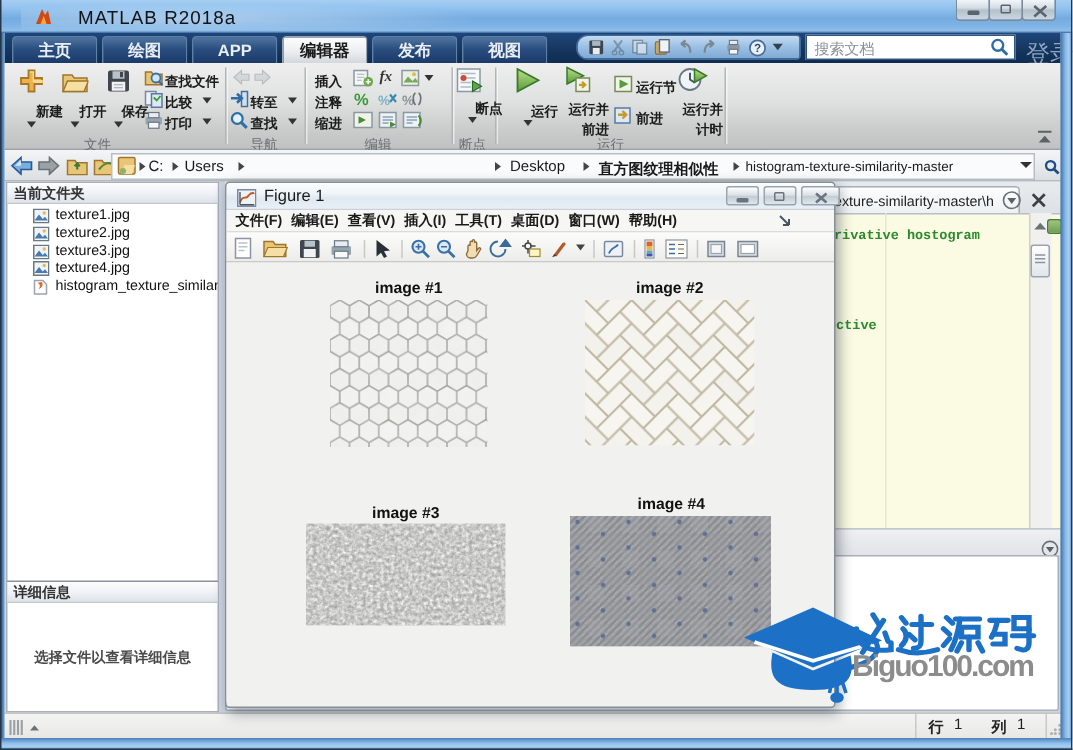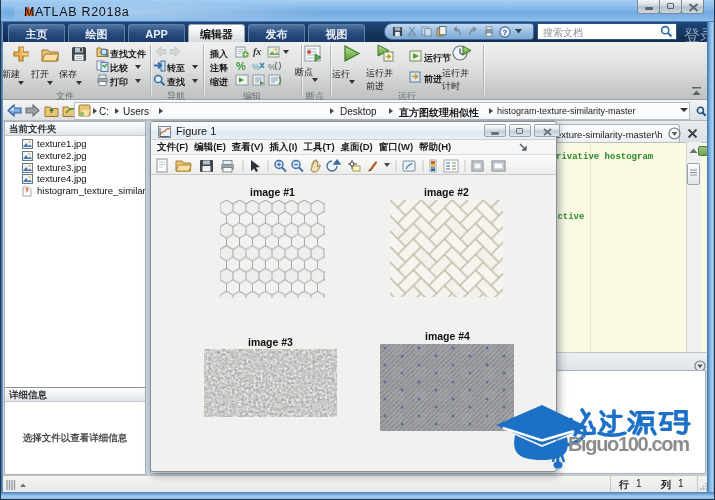--- a/index.html
+++ b/index.html
@@ -70,21 +70,21 @@
 <circle cx="22" cy="12" r="1.5" fill="#2a4472" opacity=".9"></circle>
 </pattern>
 </defs>
 </svg>
 <div class="abs" style="left:0;top:0;width:715px;height:22px;background:linear-gradient(180deg,#a6cef2 0%,#90c1ee 28%,#74abdf 58%,#7fb3e6 82%,#8ec0ec 100%);border-bottom:1px solid #4a7ab0"></div>
 <div class="abs" style="left:14px;top:3px;width:300px;height:17px;background:radial-gradient(ellipse at 38% 55%,rgba(255,255,255,.4),rgba(255,255,255,0) 75%)"></div>
 <svg class="abs" style="left:22px;top:4px" width="14" height="14" viewBox="0 0 14 14">
 <polygon points="2,12 6,2 8,6 10,3 12,12" fill="#d04a12"></polygon>
 <polygon points="5,12 7.2,6.5 9,12" fill="#f8a542"></polygon>
 </svg>
-<div class="tx" style="left:24px;top:4.5px;font-size:12.5px;color:#101418;letter-spacing:.7px">MATLAB R2018a</div>
+<div class="tx" style="left:52px;top:4.5px;font-size:12.5px;color:#101418;letter-spacing:.7px">MATLAB R2018a</div>
 
 <div class="abs" style="left:637px;top:0px;width:67px;height:13px;display:flex">
 <div style="width:23px;height:14px;background:linear-gradient(180deg,#f2f6f9,#d3dde5 40%,#b4c1cb 52%,#ccd6de);border:1px solid #7a8a98;border-top:none;border-radius:0 0 3px 3px;margin-right:-1px;position:relative">
         <div style="position:absolute;left:6.5px;top:7px;width:8px;height:2.5px;background:#5a646e;border-radius:1px"></div>
       </div>
 <div style="width:23px;height:14px;background:linear-gradient(180deg,#f2f6f9,#d3dde5 40%,#b4c1cb 52%,#ccd6de);border:1px solid #7a8a98;border-top:none;border-radius:0 0 3px 3px;margin-right:-1px;position:relative">
         <div style="position:absolute;left:7px;top:3px;width:7px;height:6px;border:1.8px solid #5a646e;border-radius:1px"></div>
       </div>
 <div style="width:23px;height:14px;background:linear-gradient(180deg,#f2f6f9,#d3dde5 40%,#b4c1cb 52%,#ccd6de);border:1px solid #7a8a98;border-top:none;border-radius:0 0 3px 3px;position:relative">
         <svg style="position:absolute;left:6px;top:2.5px" width="11" height="9" viewBox="0 0 11 9">
@@ -150,21 +150,21 @@
 <svg class="abs" style="left:660px;top:25px" width="13" height="13" viewBox="0 0 13 13">
       <circle cx="5.2" cy="5.2" r="3.6" fill="none" stroke="#2e6da8" stroke-width="1.6"></circle>
       <line x1="8" y1="8" x2="11.5" y2="11.5" stroke="#2e6da8" stroke-width="2"></line>
     </svg>
 <div class="tx" style="left:684px;top:26px;font-size:16px;color:#8fa6c4">登录</div>
 <div class="abs" style="left:3px;top:42px;width:704px;height:58px;background:linear-gradient(180deg,#eeefee 0%,#dfe1e0 45%,#cbcecc 75%,#bfc2c0 100%);border-bottom:1px solid #9aa0a6"></div>
 <style>
 .rlab{position:absolute;top:90px;font-size:9px;color:#6a6f73;width:60px;text-align:center}
 .rdiv{position:absolute;top:45px;height:51px;width:1px;background:#b0b5b9;box-shadow:1px 0 0 rgba(255,255,255,.6)}
 .rtx{position:absolute;font-size:9px;color:#1a1a1a;white-space:nowrap;font-weight:bold}
-.rtxc{position:absolute;font-size:9px;color:#1a1a1a;text-align:left;white-space:nowrap;font-weight:normal}
+.rtxc{position:absolute;font-size:9px;color:#1a1a1a;text-align:right;white-space:nowrap;font-weight:bold}
 .dar{position:absolute;width:0;height:0;border-left:3.5px solid transparent;border-right:3.5px solid transparent;border-top:4px solid #333}
 </style>
 <div class="rdiv" style="left:150px"></div>
     <div class="rdiv" style="left:203px"></div>
 <div class="rdiv" style="left:301px"></div>
     <div class="rdiv" style="left:330px"></div>
 <div class="rdiv" style="left:483px"></div>
 <div class="rlab" style="left:35px">文件</div>
     <div class="rlab" style="left:146px">导航</div>
 <div class="rlab" style="left:222px">编辑</div>

